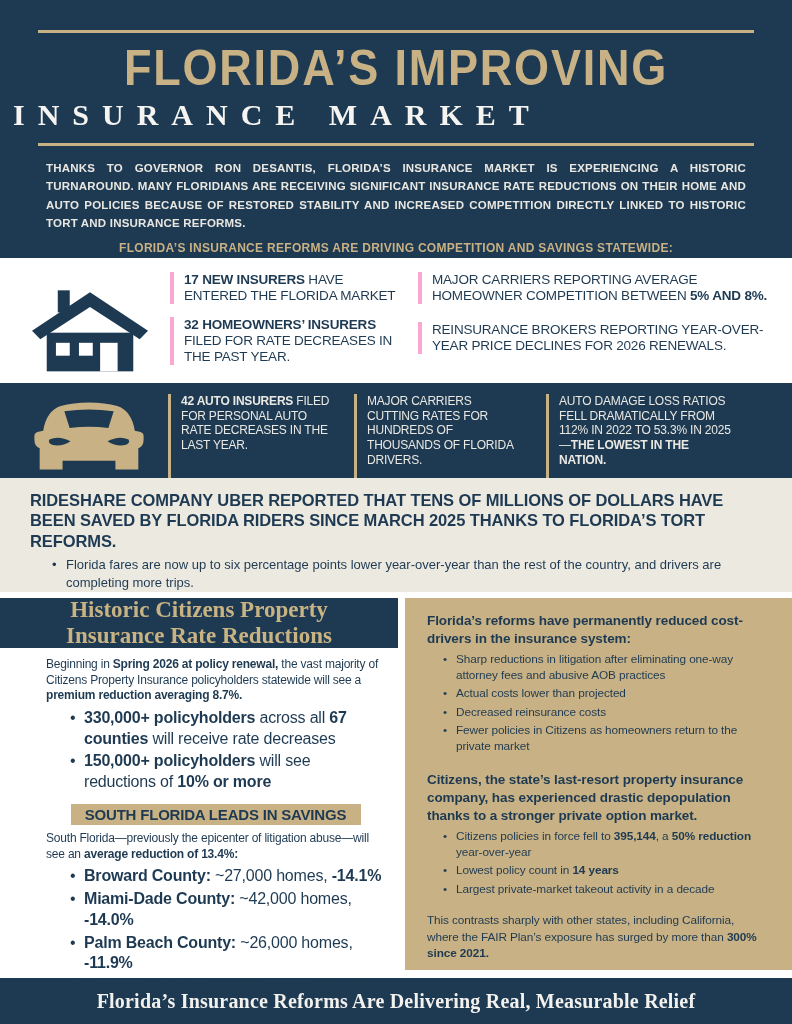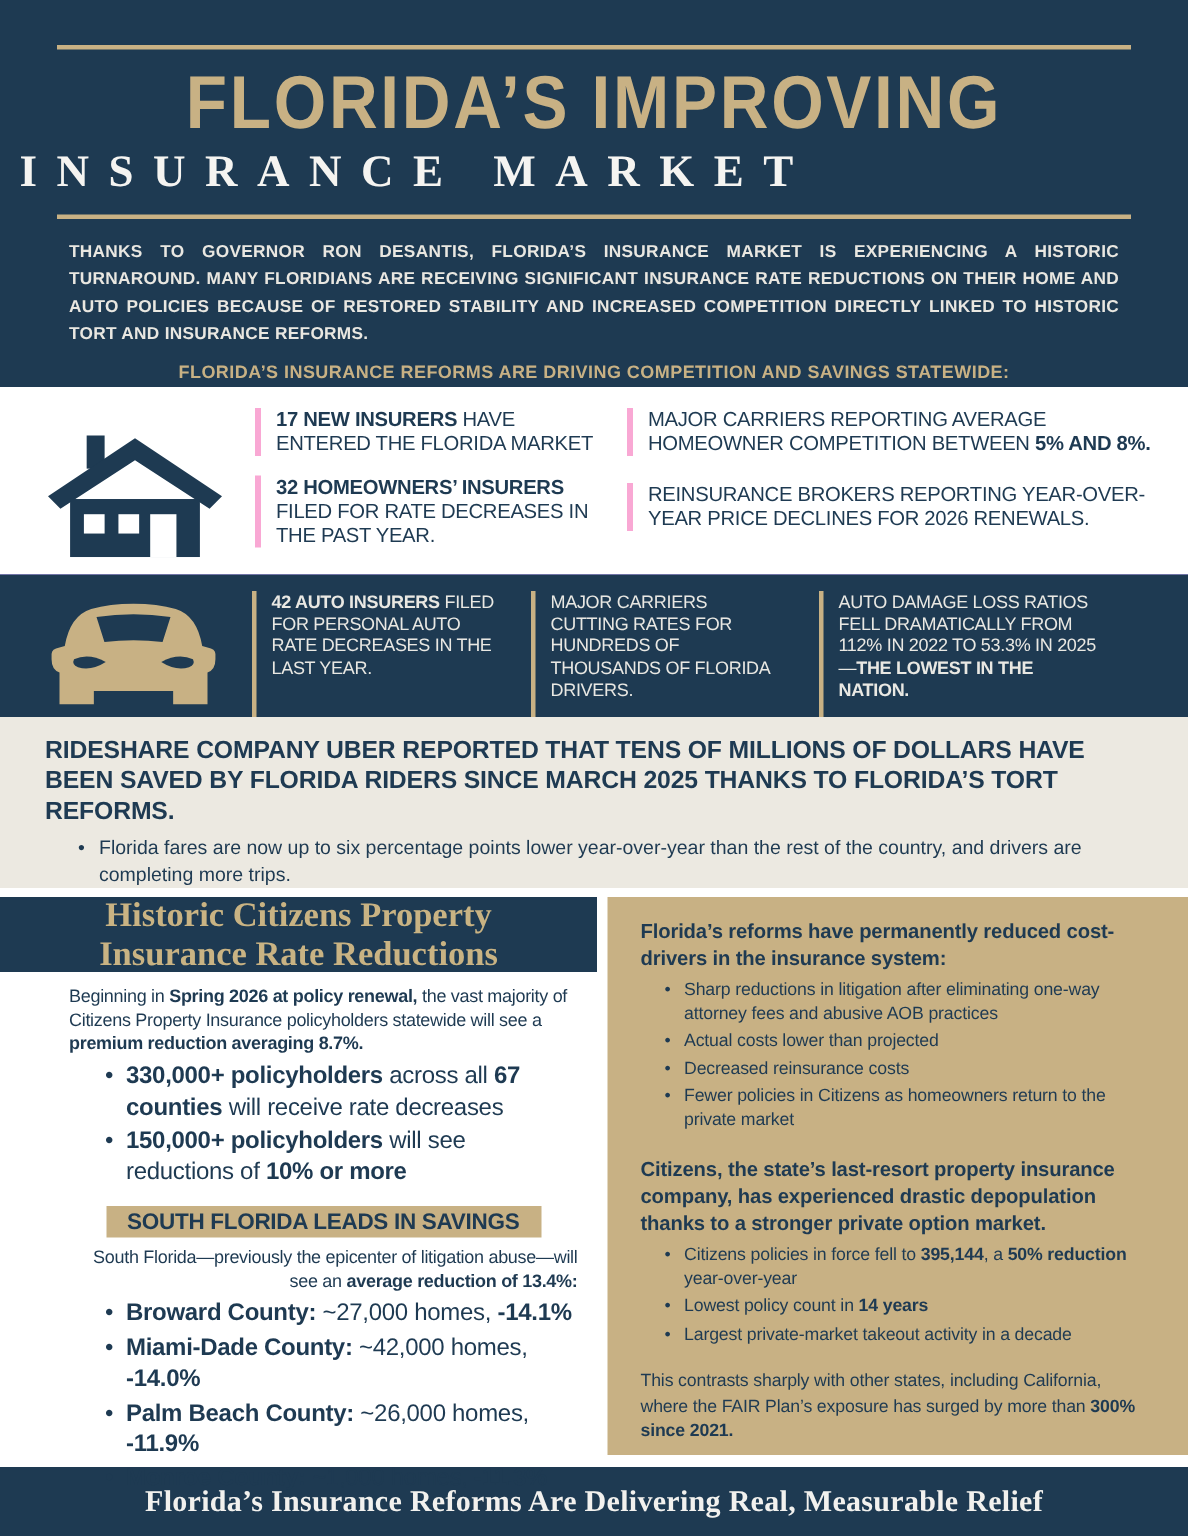--- a/index.html
+++ b/index.html
@@ -1,18 +1,18 @@
 <!DOCTYPE html>
 <html><head>
 <meta charset="utf-8">
 <style>
   * { margin:0; padding:0; box-sizing:border-box; }
   html,body { background:#8a8a8a; }
   .page {
-    width:792px; height:1024px; margin:0 auto; background:#8b5cf6;
+    width:792px; height:1024px; margin:0 auto; background:#c2410c;
     font-family:"Liberation Sans", sans-serif; overflow:hidden;
     display:flex; flex-direction:column; position:relative;
   }
   b { font-weight:700; }
 
   
   .hero { height:258px; background:#1e3a52; flex:none; }
   .rule { height:3px; background:#c8b184; margin:0 38px; }
   .rule.top { margin-top:30px; }
   .rule.bottom { margin-top:10px; }
@@ -80,21 +80,21 @@
   }
   .left-content { padding:9px 13px 0 46px; color:#1e3a52; }
   .para { font-size:12px; line-height:1.3; letter-spacing:-0.2px; }
   .bullets { list-style:none; margin:4px 0 0 24px; }
   .bullets li { position:relative; padding-left:14px; font-size:16px; line-height:1.3; letter-spacing:-0.2px; margin-bottom:2px; }
   .bullets li::before { content:"•"; position:absolute; left:0; }
   .south-header {
     margin:11px auto 0 auto; width:290px; background:#c8b184; color:#1e3a52;
     font-size:15px; font-weight:700; text-align:center; padding:2px 0; letter-spacing:-0.2px;
   }
-  .left-content .para.south { margin-top:6px;text-align:right; }
+  .left-content .para.south { margin-top:6px; }
   .note { margin:0 0 0 38px; font-size:12px; line-height:1.3; letter-spacing:-0.2px; }
 
   .col-right {
     flex:1; background:#c8b184; margin:6px 0 8px 7px;
     padding:14px 26px 0 22px; color:#1e3a52;
   }
   .right-heading { font-size:13.5px; font-weight:700; line-height:1.3; letter-spacing:-0.1px; }
   .right-heading.second { margin-top:17px; }
   .right-bullets { list-style:none; margin:5px 0 0 16px; }
   .right-bullets li { position:relative; padding-left:13px; font-size:11.8px; line-height:1.32; margin-bottom:3px; letter-spacing:-0.1px; }

